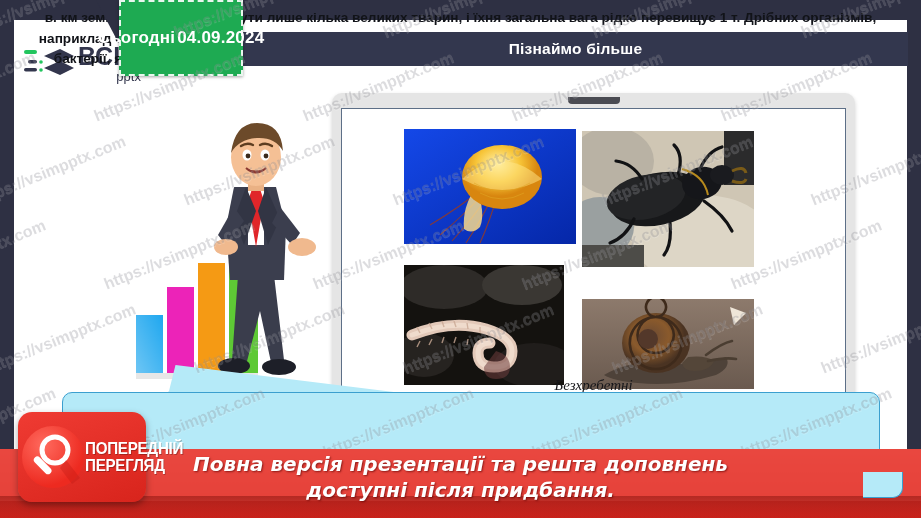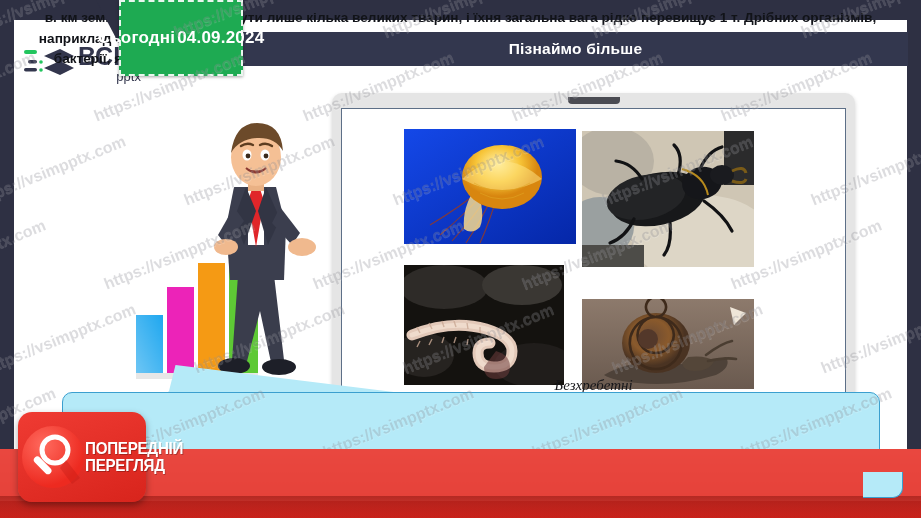--- a/index.html
+++ b/index.html
@@ -529,20 +529,24 @@
     <div class="wm-row" style="left:-110px; top:246px;"><span>https://vsimpptx.com</span><span>https://vsimpptx.com</span><span>https://vsimpptx.com</span><span>https://vsimpptx.com</span><span>https://vsimpptx.com</span></div>
     <div class="wm-row" style="left:-20px;  top:330px;"><span>https://vsimpptx.com</span><span>https://vsimpptx.com</span><span>https://vsimpptx.com</span><span>https://vsimpptx.com</span><span>https://vsimpptx.com</span></div>
     <div class="wm-row" style="left:-100px; top:414px;"><span>https://vsimpptx.com</span><span>https://vsimpptx.com</span><span>https://vsimpptx.com</span><span>https://vsimpptx.com</span><span>https://vsimpptx.com</span></div>
   </div>
 
   <div id="red-bar">
     <div id="red-bar-inner"></div>
   </div>
   <div id="bubble-overlap"></div>
   <div id="red-bar-shadow"></div>
+  <div id="red-text">
+    <div>Повна версія презентації та решта доповнень</div>
+    <div>доступні після придбання.</div>
+  </div>
 
   <div id="preview-badge">
     <span id="magnifier">
       <svg viewBox="0 0 62 62" width="62" height="62">
         <circle cx="33" cy="24" r="13" fill="none" stroke="#ffffff" stroke-width="5"></circle>
         <rect x="10" y="36" width="22" height="7" rx="3.5" fill="#ffffff" transform="rotate(45 21 39)"></rect>
         <path d="M44 34 L58 52 L50 58 L38 42 Z" fill="#c01a13" opacity=".35"></path>
       </svg>
     </span>
     <span id="preview-words">

